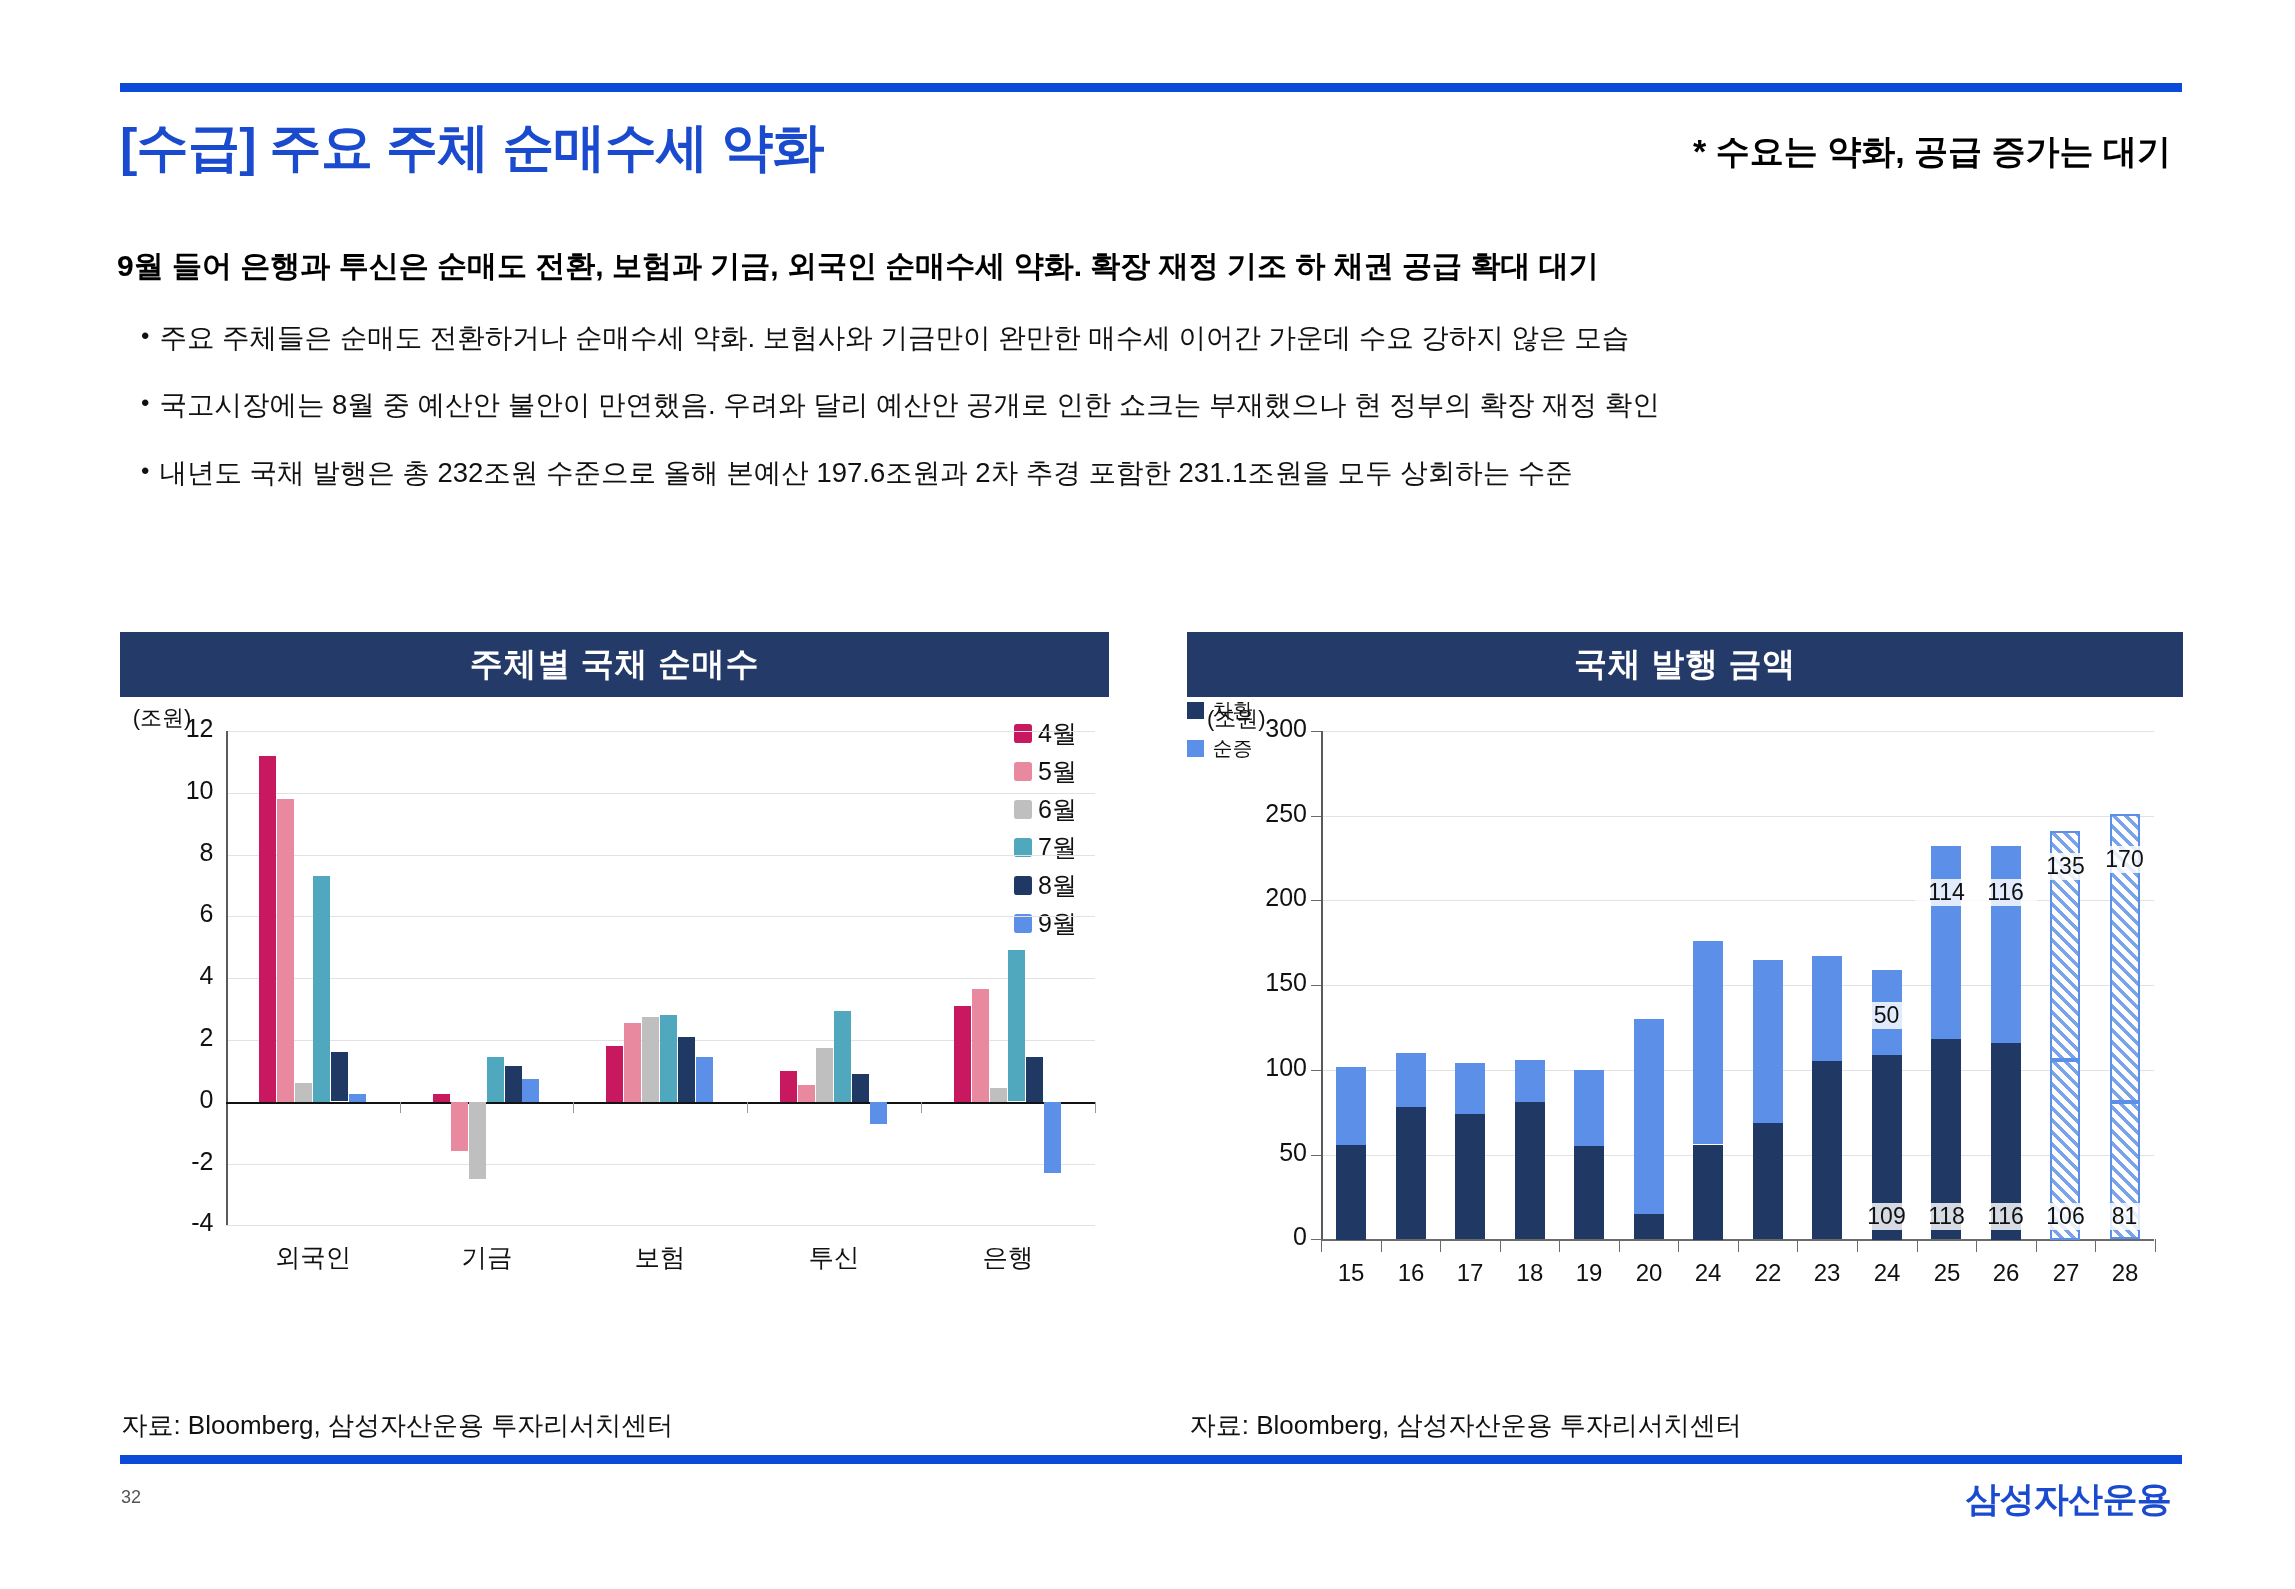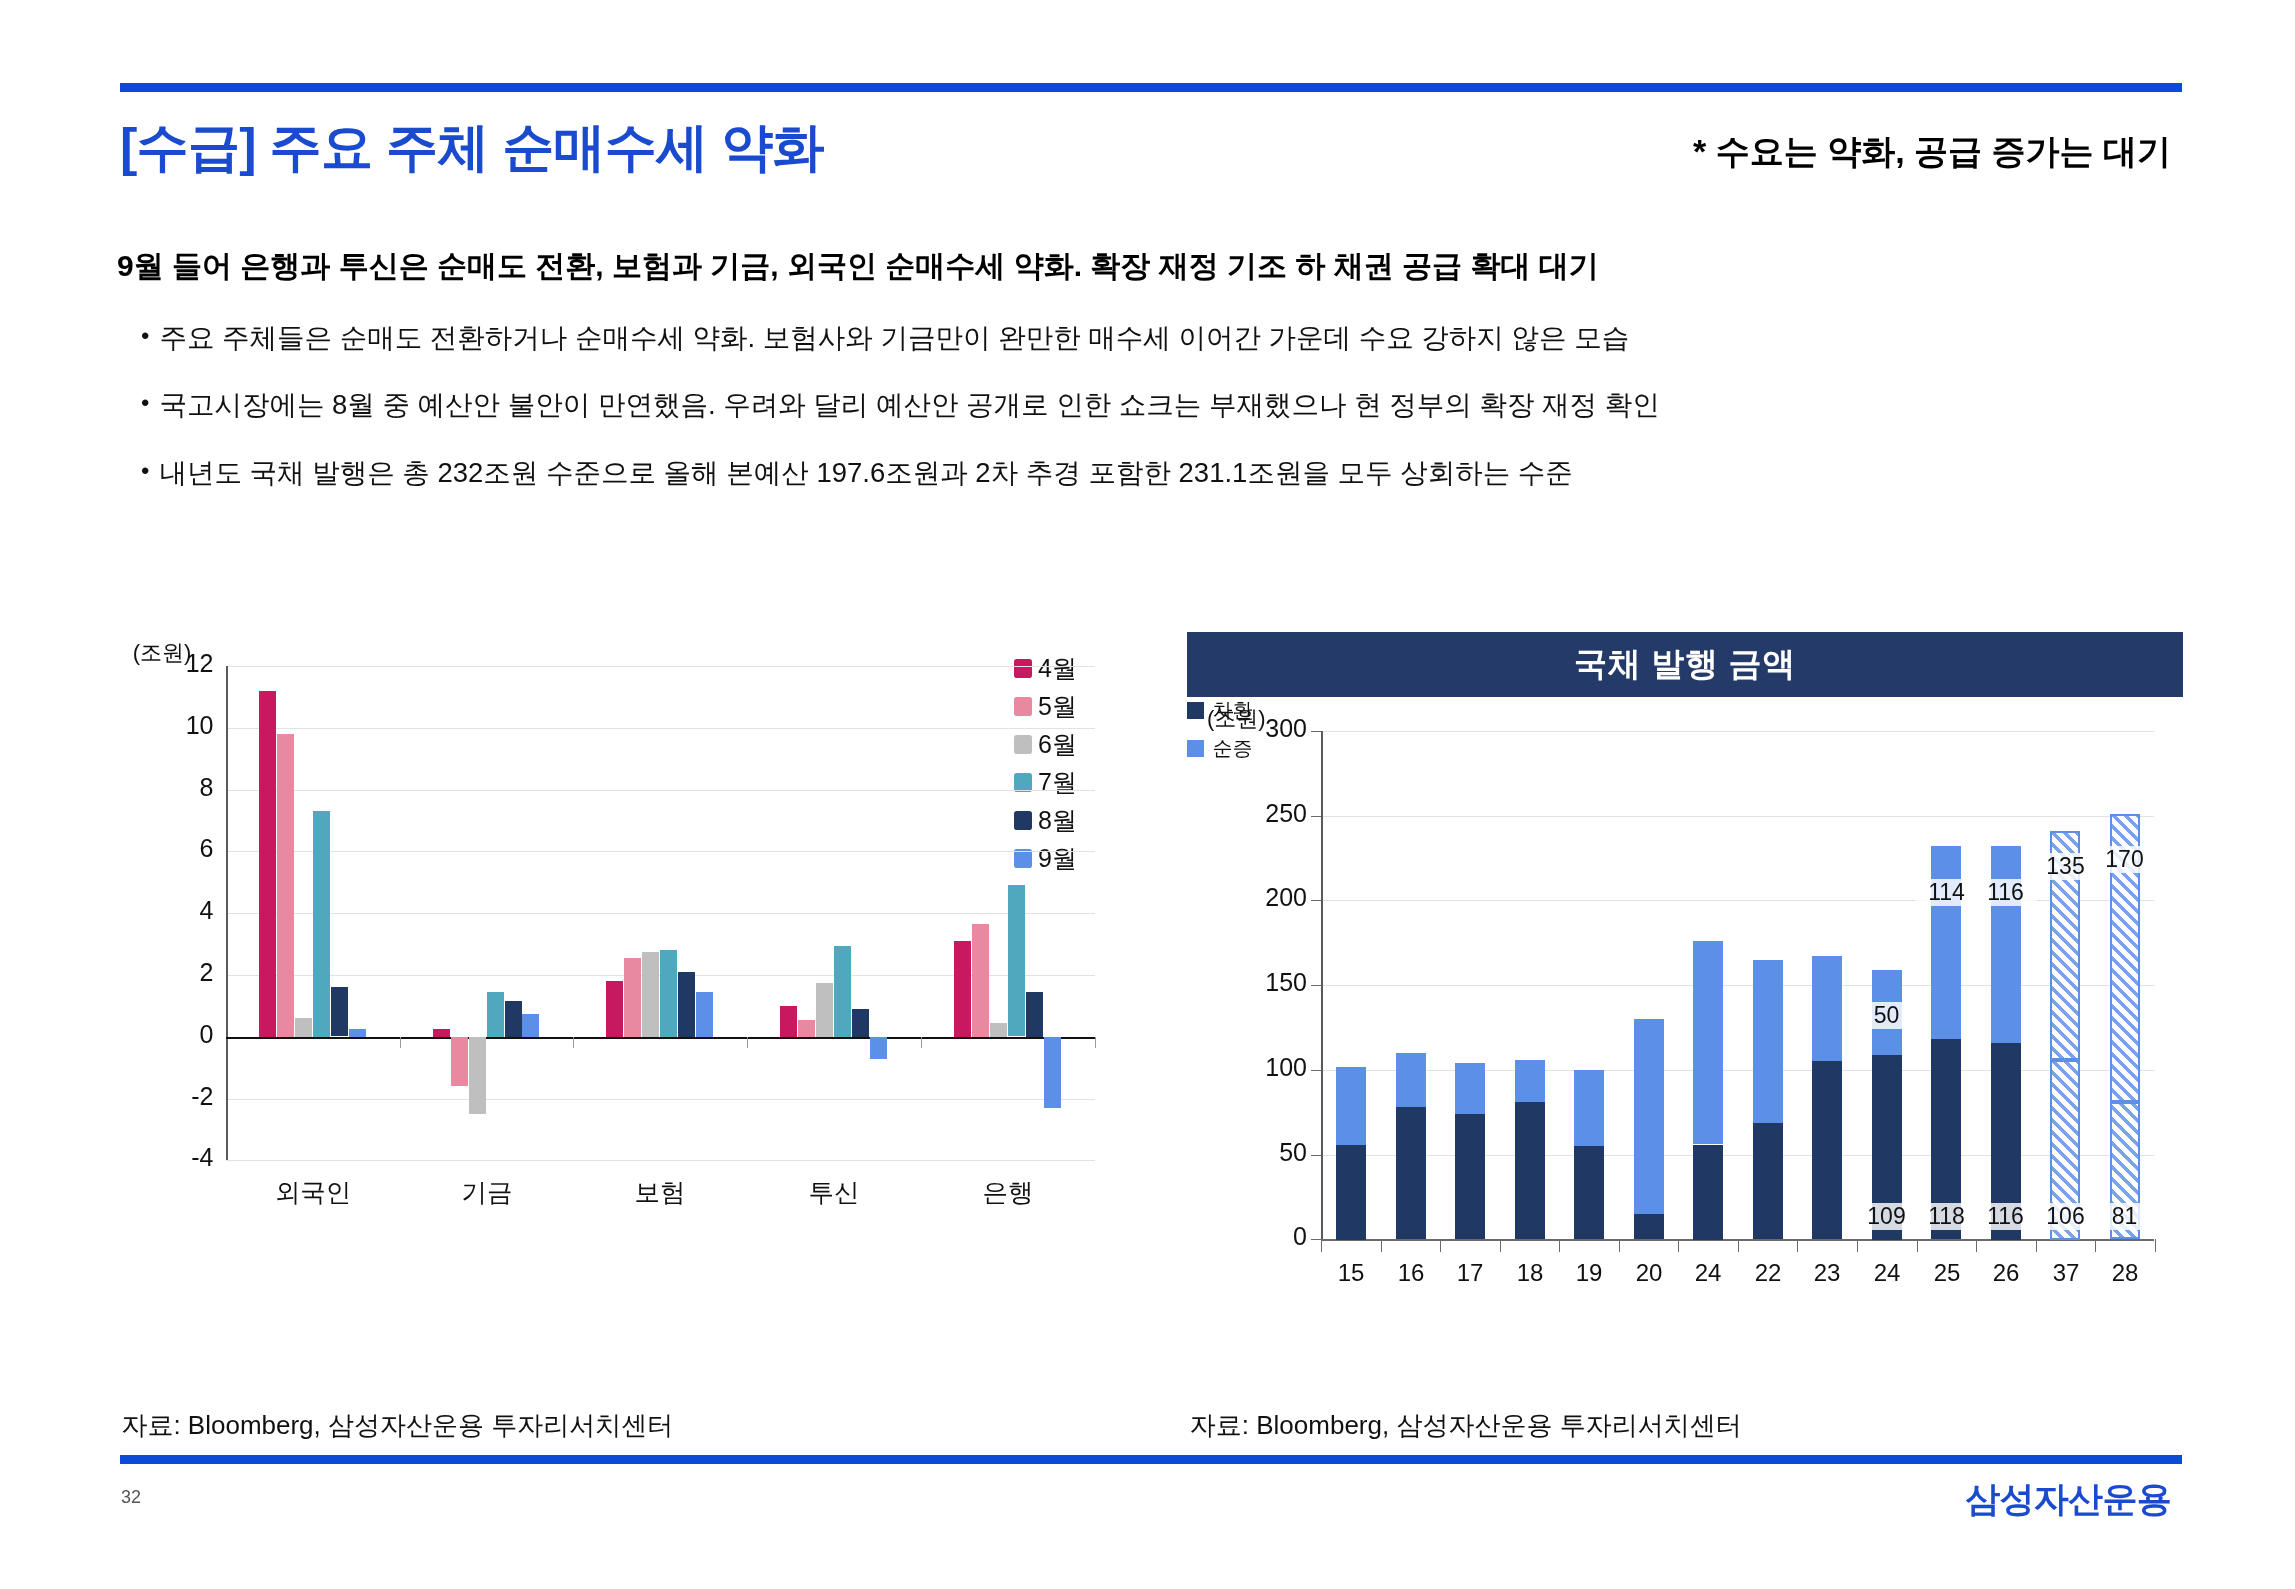--- a/index.html
+++ b/index.html
@@ -99,20 +99,21 @@
       <span class="dot">•</span>
       <span class="btxt">국고시장에는 8월 중 예산안 불안이 만연했음. 우려와 달리 예산안 공개로 인한 쇼크는 부재했으나 현 정부의 확장 재정 확인</span>
     </div>
     <div class="bullet">
       <span class="dot">•</span>
       <span class="btxt">내년도 국채 발행은 총 232조원 수준으로 올해 본예산 197.6조원과 2차 추경 포함한 231.1조원을 모두 상회하는 수준</span>
     </div>
   </div>
 
   <div class="panel left">
+    <div class="panel-head">주체별 국채 순매수</div>
     <div class="panel-body" id="left-body">
       <div class="unit" style="left:12.7px;top:5.7px;">(조원)</div>
       <div class="legend" id="legend-left" style="right:32px;top:20px;">
           <div class="row">
             <div class="sw" style="background:#c8185f;"></div>
             <div class="lb">4월</div>
           </div>
           <div class="row">
             <div class="sw" style="background:#e8899f;"></div>
             <div class="lb">5월</div>
@@ -287,21 +288,21 @@
         <div class="seg" style="left:804px;top:149px;width:30px;height:197px;background:#5b8fe8;"></div>
         <div class="dlabel" style="left:787px;top:506px;width:63px;background:rgba(255,255,255,0.82);">116</div>
         <div class="dlabel" style="left:787px;top:182px;width:63px;background:rgba(255,255,255,0.82);">116</div>
         <div class="axisline" style="left:789px;top:542px;width:1.4px;height:12.7px;background:#6a6a6a;"></div>
         <div class="xtick" style="left:789px;top:562px;width:60px;">26</div>
         <div class="seg hatch" style="left:863px;top:363px;width:30px;height:180px;"></div>
         <div class="seg hatch" style="left:863px;top:134px;width:30px;height:229px;"></div>
         <div class="dlabel" style="left:847px;top:506px;width:63px;background:rgba(255,255,255,0.82);">106</div>
         <div class="dlabel" style="left:847px;top:156px;width:63px;background:rgba(255,255,255,0.82);">135</div>
         <div class="axisline" style="left:849px;top:542px;width:1.4px;height:12.7px;background:#6a6a6a;"></div>
-        <div class="xtick" style="left:849px;top:562px;width:60px;">37</div>
+        <div class="xtick" style="left:849px;top:562px;width:60px;">27</div>
         <div class="seg hatch" style="left:923px;top:405px;width:30px;height:137px;"></div>
         <div class="seg hatch" style="left:923px;top:117px;width:30px;height:288px;"></div>
         <div class="dlabel" style="left:906px;top:506px;width:63px;background:rgba(255,255,255,0.82);">81</div>
         <div class="dlabel" style="left:906px;top:149px;width:63px;background:rgba(255,255,255,0.82);">170</div>
         <div class="axisline" style="left:908px;top:542px;width:1.4px;height:12.7px;background:#6a6a6a;"></div>
         <div class="xtick" style="left:908px;top:562px;width:60px;">28</div>
         <div class="axisline" style="left:968px;top:542px;width:1.4px;height:12.7px;background:#6a6a6a;"></div>
       </div>
     <div class="source" style="left:2.8px;top:776px;">자료: Bloomberg, 삼성자산운용 투자리서치센터</div>
   </div>

